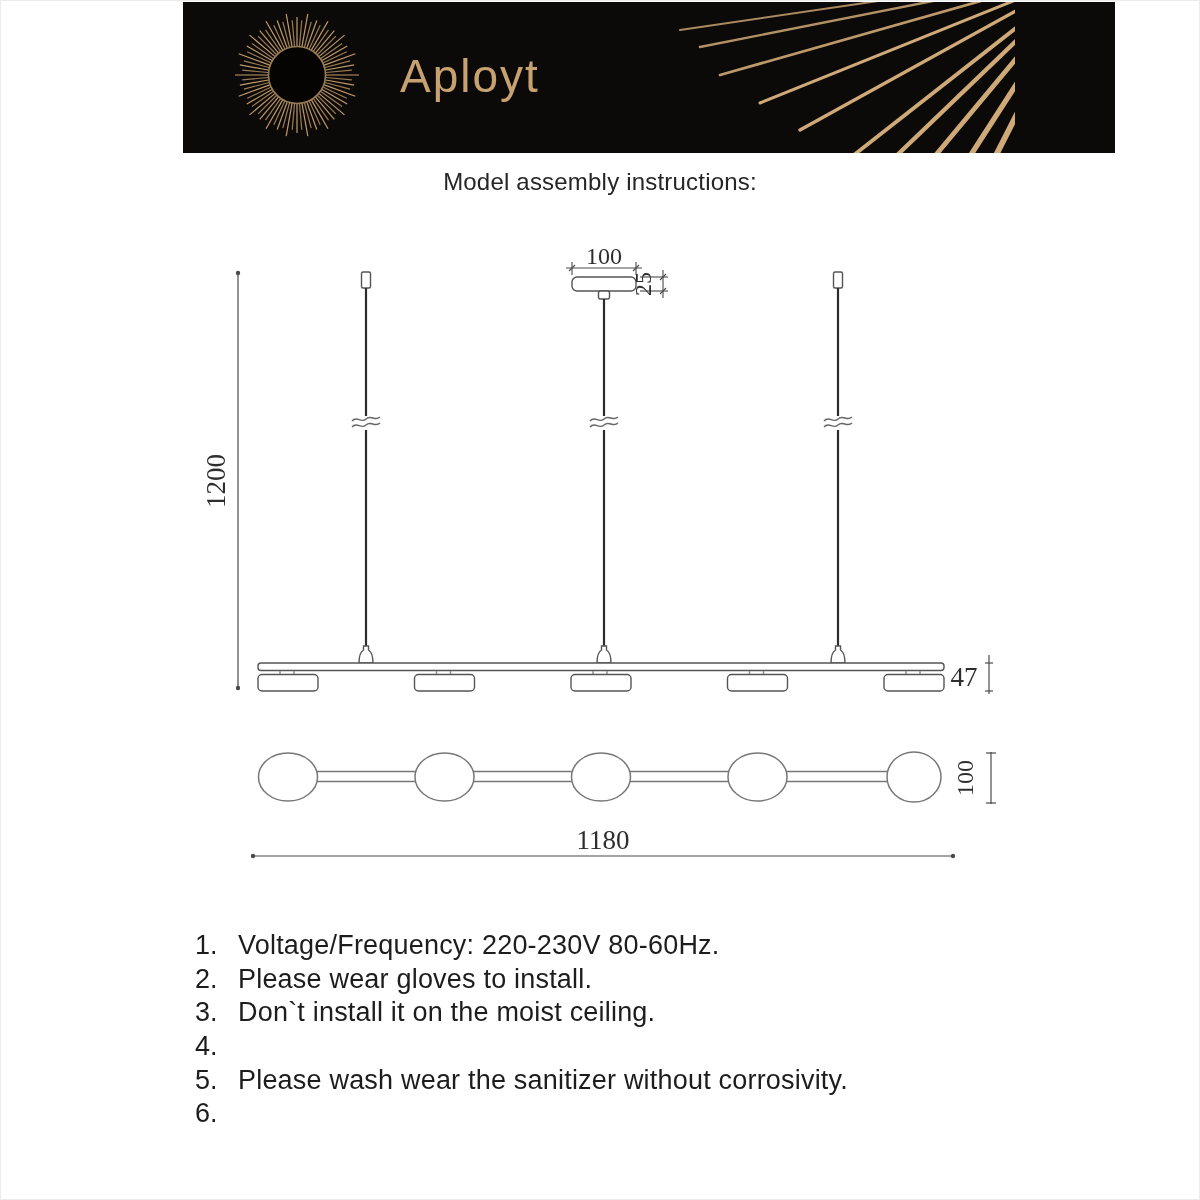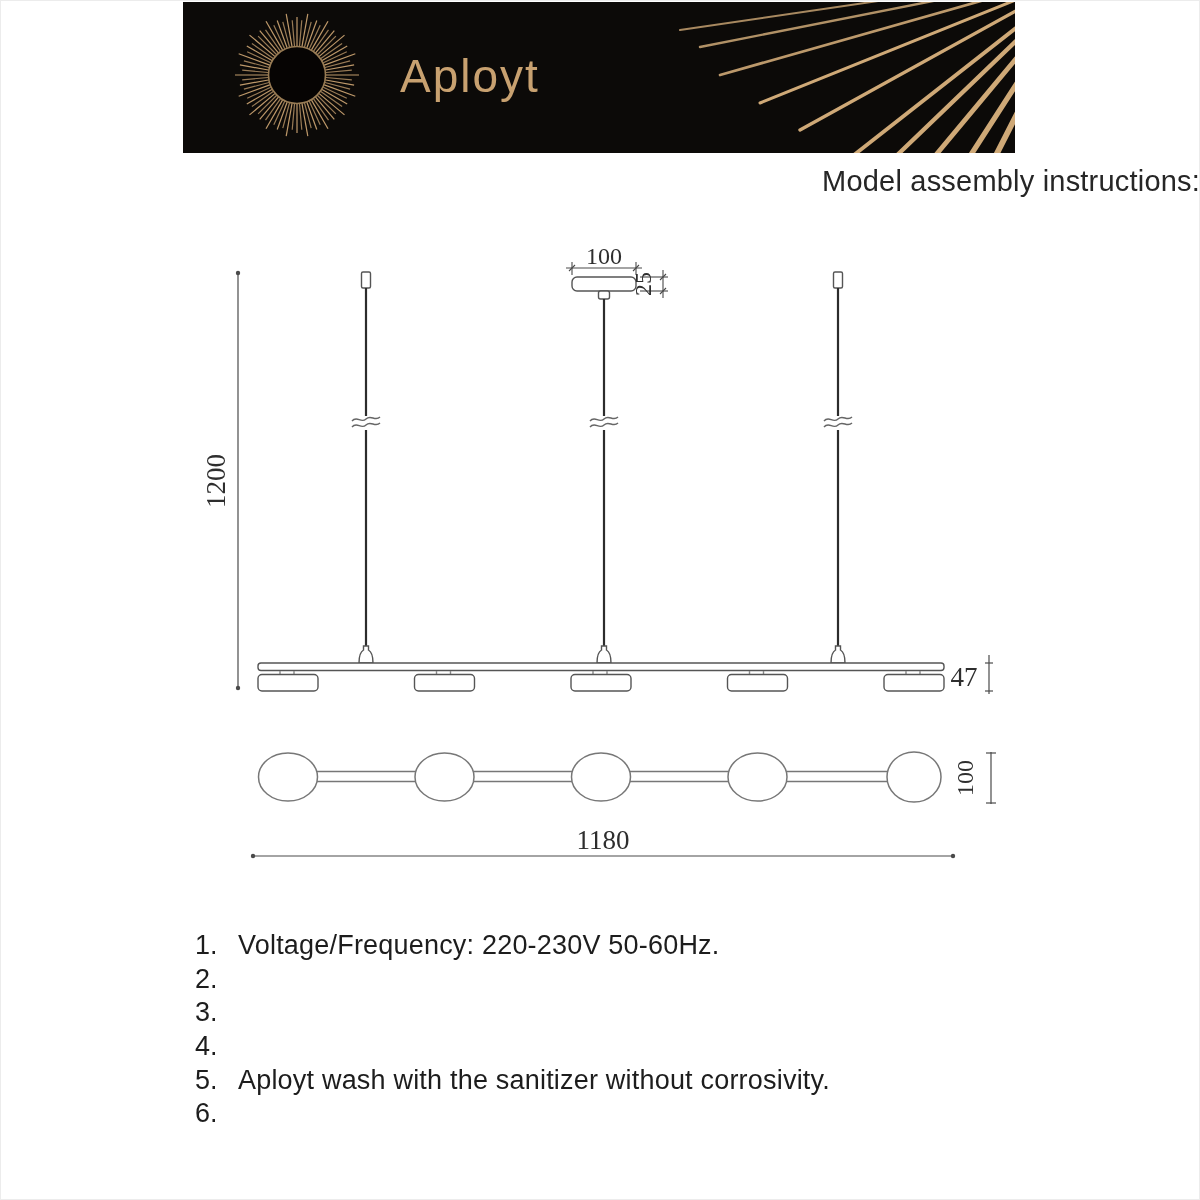--- a/index.html
+++ b/index.html
@@ -7,38 +7,38 @@
     width:1200px;height:1200px;
     background:#ffffff;
     font-family:"Liberation Sans", sans-serif;
     position:relative;
     overflow:hidden;
   }
   .frame{position:absolute;inset:0;border:1px solid #ececec;pointer-events:none;}
 
   
   .banner{
-    position:absolute;left:183px;top:2px;width:832px;height:151px;
+    position:absolute;left:183px;top:2px;width:932px;height:151px;
     background:#0c0a08;overflow:hidden;
   }
   .banner svg{position:absolute;}
   .logo-svg{left:49px;top:8px;}
   .corner-rays{left:0;top:0;}
   .brand{
     position:absolute;left:217px;top:50px;
     color:#c8a170;font-size:46px;letter-spacing:2px;line-height:48px;
     font-family:"Liberation Sans", sans-serif;
   }
 
   
   .title-block{
     position:absolute;left:0;top:165px;width:1200px;
     text-align:center;color:#262626;
   }
-  .title-line{font-size:29px;line-height:33px;letter-spacing:0.2px;text-align:right;}
+  .title-line{font-size:24px;line-height:33px;letter-spacing:0.2px;}
 
   
   .drawing{position:absolute;left:0;top:0;}
   .drawing text{font-family:"Liberation Serif", serif;fill:#2e2e2e;}
   .dim-big{font-size:27px;}
   .dim-small{font-size:24px;}
 
   
   .list{
     position:absolute;left:195px;top:929px;width:880px;
@@ -283,31 +283,33 @@
       <circle cx="253" cy="856" r="2.2" fill="#4a4a4a" stroke="none"></circle>
       <circle cx="953" cy="856" r="2.2" fill="#4a4a4a" stroke="none"></circle>
     </g>
     <text class="dim-big" x="603" y="849" text-anchor="middle" stroke="none">1180</text>
   </g>
 </svg>
 
 <div class="list">
   <div class="row">
     <span class="num">1.</span>
-    <span class="txt">Voltage/Frequency: 220-230V 50-60Hz.</span>
+    <span class="txt">Voltage/Frequency: 220-230V 80-60Hz.</span>
   </div>
   <div class="row">
     <span class="num">2.</span>
+    <span class="txt">Please wear gloves to install.</span>
   </div>
   <div class="row">
     <span class="num">3.</span>
+    <span class="txt">Don`t install it on the moist ceiling.</span>
   </div>
   <div class="row">
     <span class="num">4.</span>
   </div>
   <div class="row">
     <span class="num">5.</span>
-    <span class="txt">Aployt wash with the sanitizer without corrosivity.</span>
+    <span class="txt">Please wash wear the sanitizer without corrosivity.</span>
   </div>
   <div class="row">
     <span class="num">6.</span>
   </div>
 </div>
 
 </body></html>

